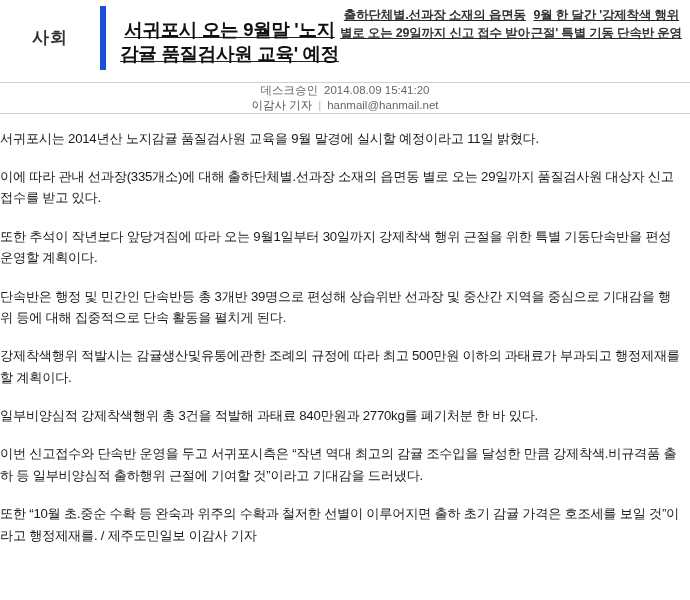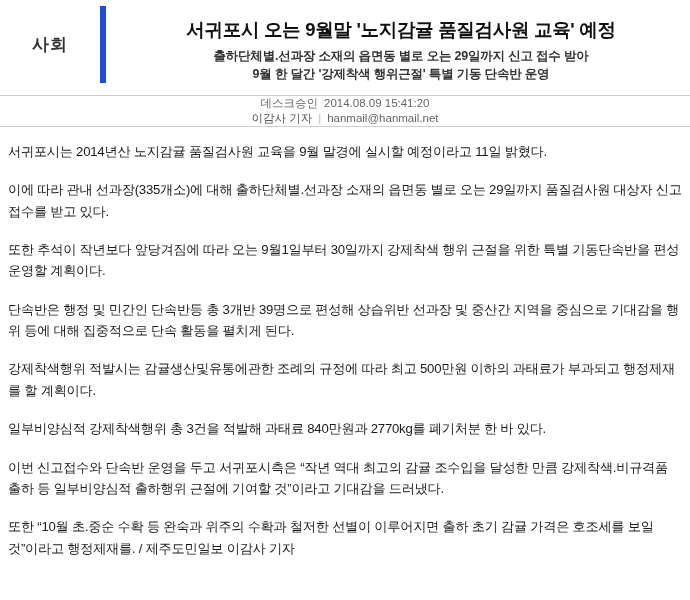--- a/index.html
+++ b/index.html
@@ -40,22 +40,23 @@
     font-size: 17px;
     font-weight: bold;
     color: #333333;
     letter-spacing: 1px;
   }
   .titles {
     flex: 1;
     padding-left: 14px;
     padding-right: 8px;
     display: flex;
-    flex-direction: column;
+    flex-direction: row;
     justify-content: center;
+    text-decoration: underline;
   }
   .headline {
     font-size: 18.5px;
     font-weight: bold;
     color: #111111;
     line-height: 1.25;
     text-align: center;
     margin-bottom: 5px;
     letter-spacing: -0.3px;
   }
@@ -94,21 +95,21 @@
   }
   .byline-right .email {
     color: #666666;
   }
   .byline-right .reporter {
     color: #555555;
   }
 
   
   .article {
-    padding: 14px 8px 0 8px;
+    padding: 14px 8px 0 0;
   }
   .para {
     font-size: 13.2px;
     line-height: 1.62;
     color: #1a1a1a;
     margin: 0 0 17px 0;
     letter-spacing: -0.25px;
     text-align: left;
   }
 </style>

